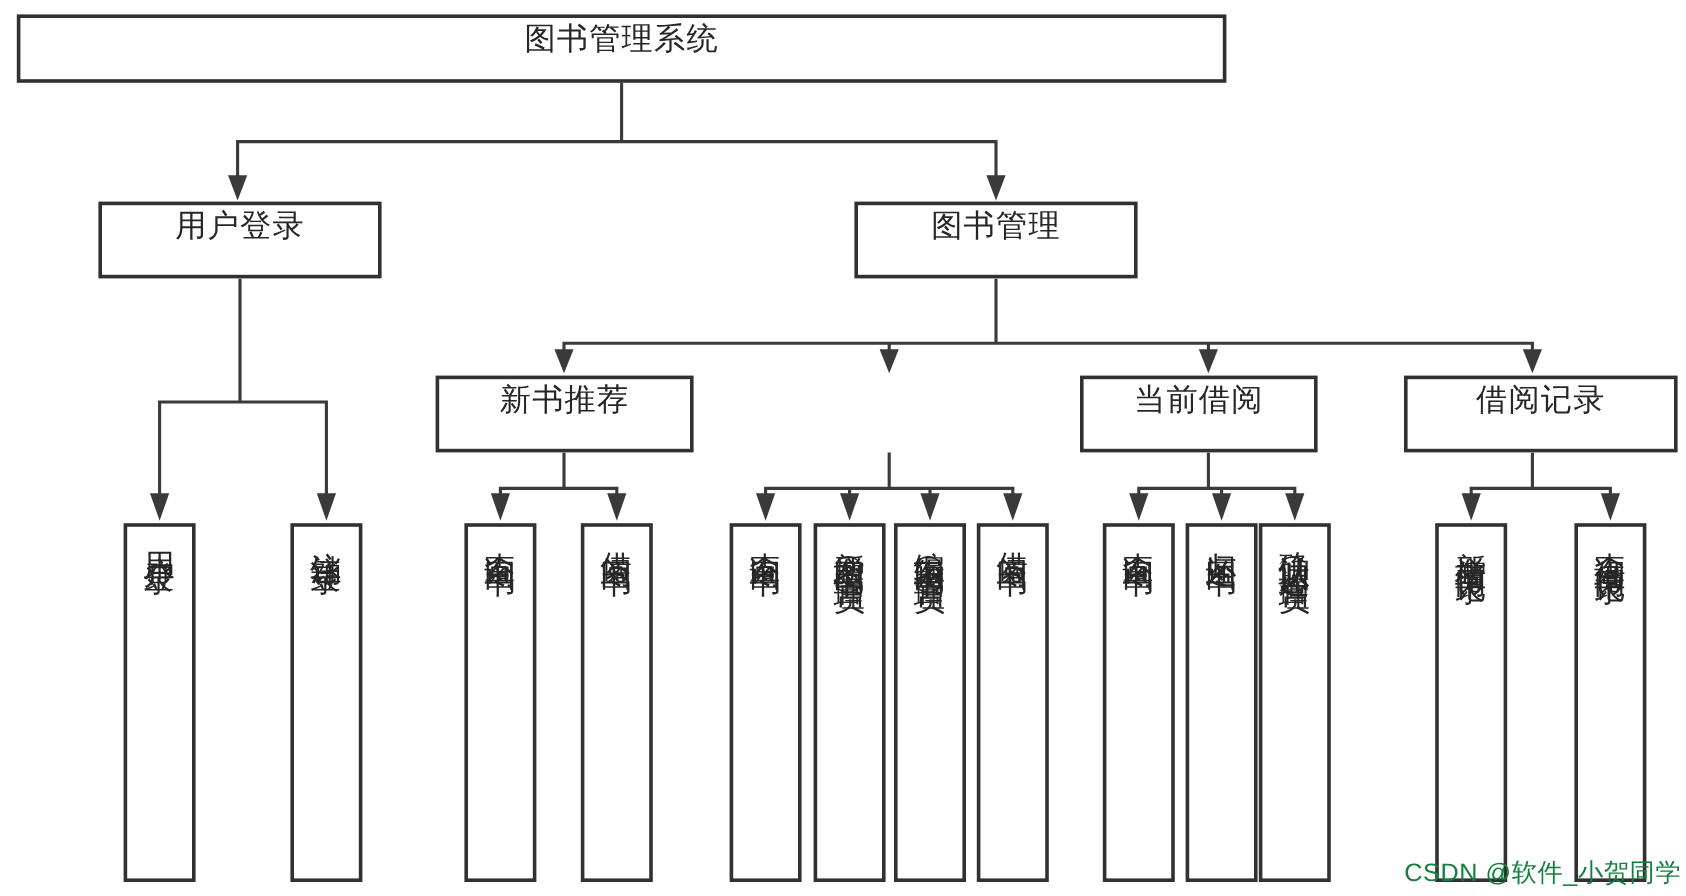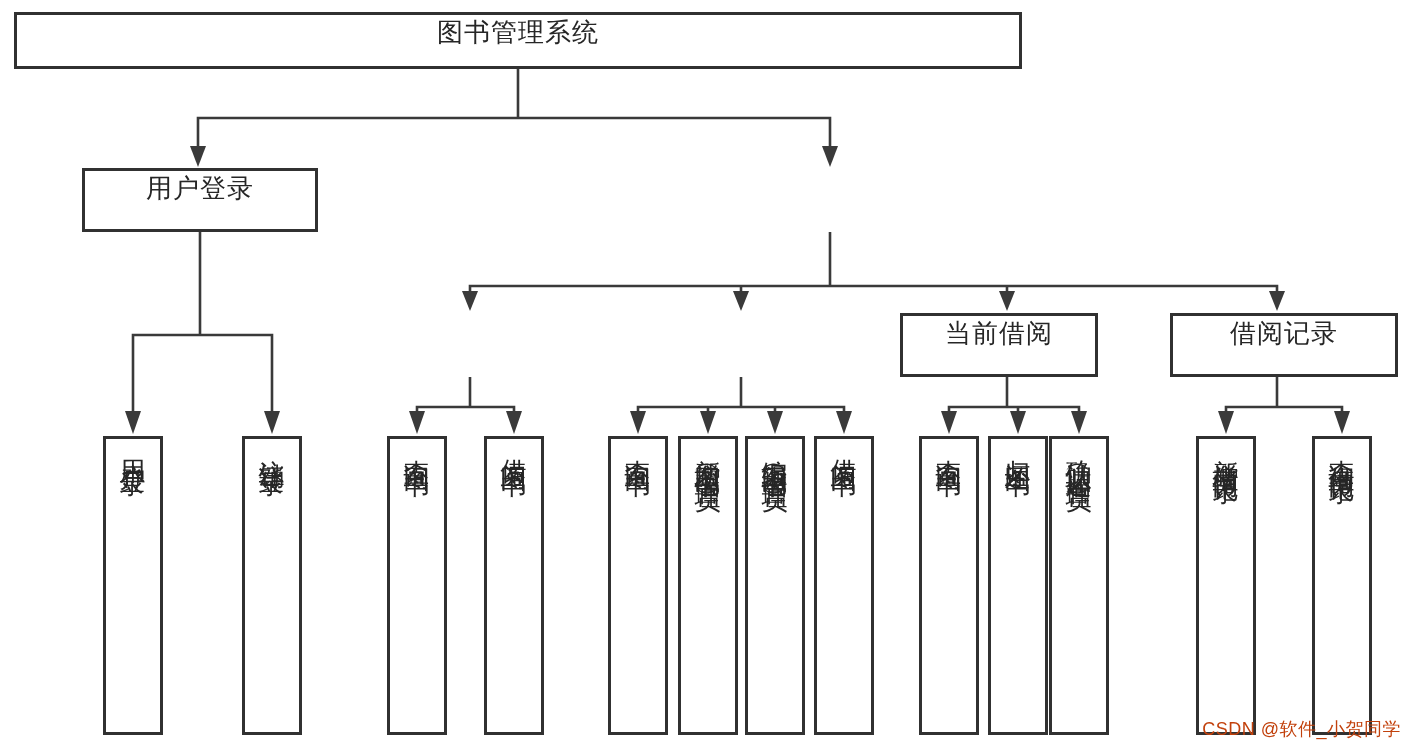--- a/index.html
+++ b/index.html
@@ -32,23 +32,23 @@
     text-orientation:mixed;
     font-size:26px;
     line-height:1;
     letter-spacing:4px;
     white-space:nowrap;
   }
   .watermark{
     position:absolute;
     right:4px;
     bottom:6px;
-    font-size:18px;
+    font-size:21px;
     letter-spacing:0.5px;
-    color:#c2410c;
+    color:#15803d;
     z-index:3;
     white-space:nowrap;
   }
 </style>
 </head>
 <body>
 
 <div class="canvas">
 
   <svg class="connectors" viewBox="0 0 1405 747" xmlns="http://www.w3.org/2000/svg">
@@ -84,21 +84,27 @@
     </g>
   </svg>
 
   <div class="node" style="left:14px;top:12px;width:1008px;height:57px">
     <span class="hlabel">图书管理系统</span>
   </div>
 
   <div class="node" style="left:82px;top:168px;width:236px;height:64px">
     <span class="hlabel">用户登录</span>
   </div>
+  <div class="node" style="left:712px;top:168px;width:236px;height:64px">
+    <span class="hlabel">图书管理</span>
+  </div>
 
+  <div class="node" style="left:363px;top:313px;width:215px;height:64px">
+    <span class="hlabel">新书推荐</span>
+  </div>
   <div class="node" style="left:900px;top:313px;width:198px;height:64px">
     <span class="hlabel">当前借阅</span>
   </div>
   <div class="node" style="left:1170px;top:313px;width:228px;height:64px">
     <span class="hlabel">借阅记录</span>
   </div>
 
   <div class="node" style="left:103px;top:436px;width:60px;height:299px">
     <span class="vlabel">用户登录</span>
   </div>

